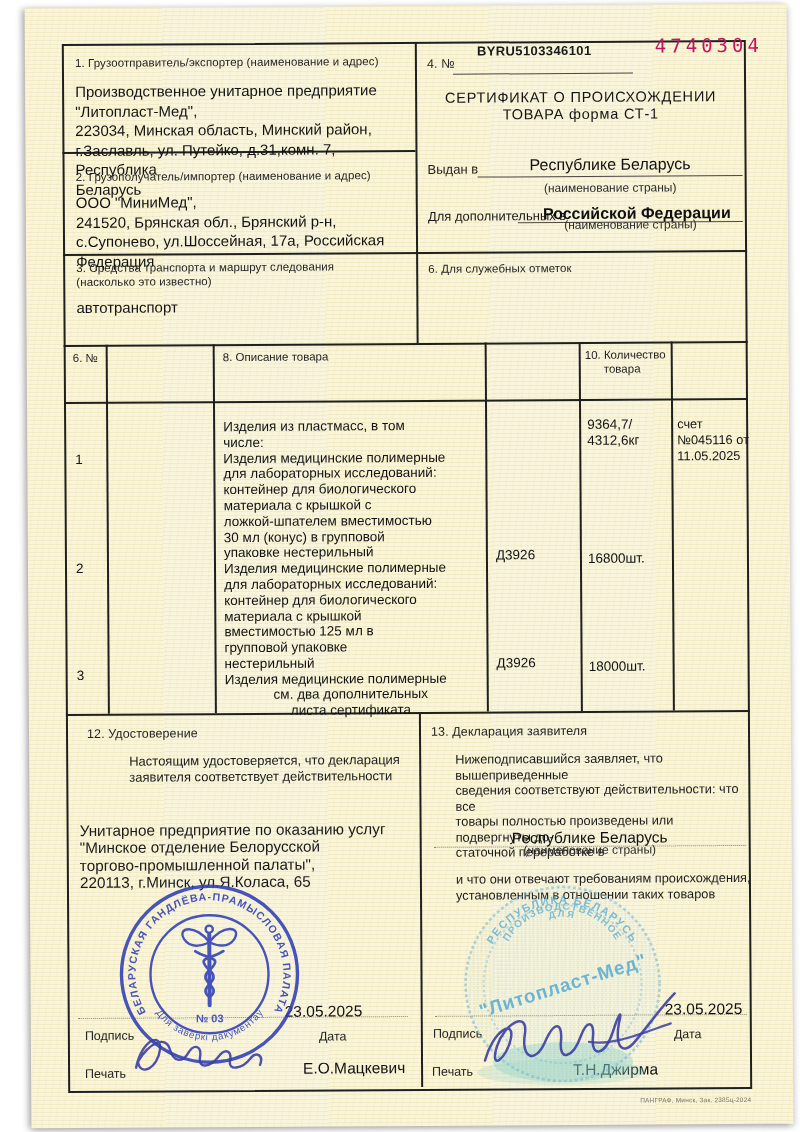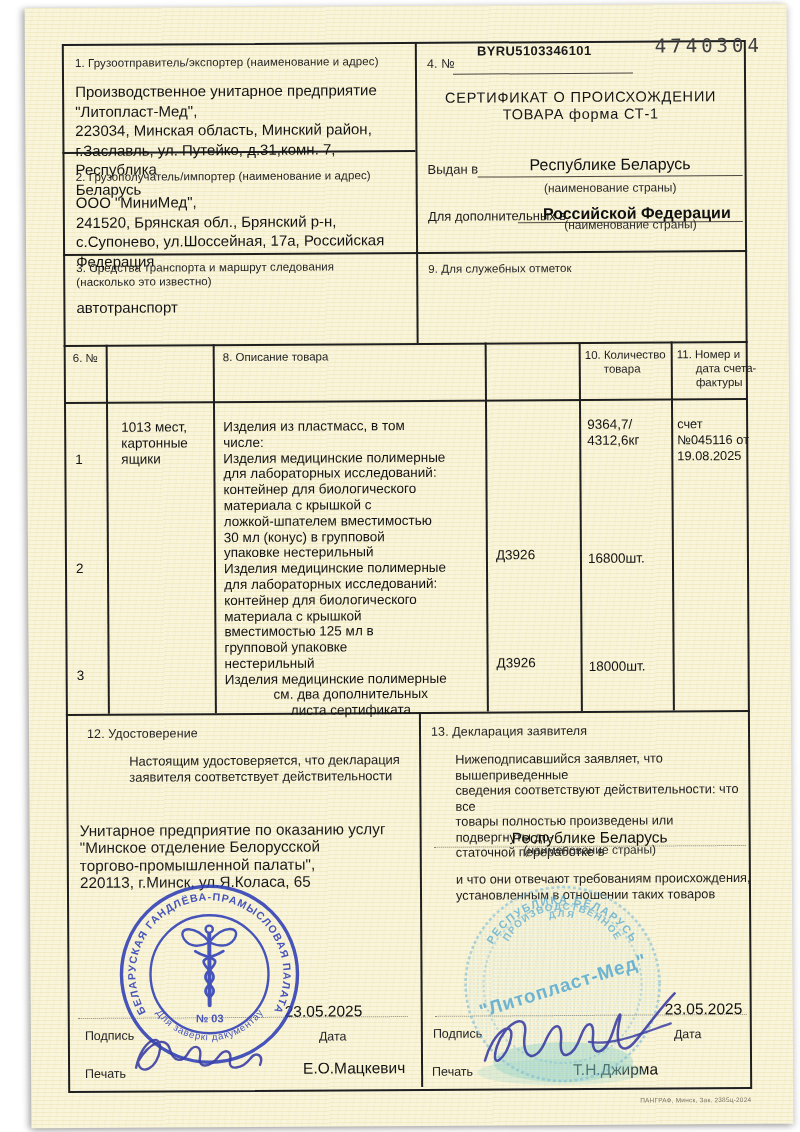--- a/index.html
+++ b/index.html
@@ -25,21 +25,21 @@
   .vline{position:absolute;border-left:2px solid #1f1f1f;width:0;}
   .lbl{font-size:11.5px;line-height:13.5px;color:#242424;letter-spacing:0.1px;white-space:pre-line;}
   .content{font-size:15px;line-height:19.6px;color:#121212;white-space:pre-line;}
   .tbl{font-size:13.5px;line-height:15.8px;color:#121212;white-space:pre-line;}
   .th{font-size:11.5px;line-height:14.2px;color:#1e1e1e;white-space:pre-line;text-indent:-19px;padding-left:19px;}
   .fieldline{position:absolute;border-bottom:1.4px solid #4d473f;height:0;}
   .dotline{position:absolute;border-bottom:1.6px dotted #8b8474;height:0;}
   .small-note{font-size:12px;color:#2a2a2a;}
   .serial{
     font-family:"DejaVu Sans Mono","Liberation Mono",monospace;
-    font-size:19px;letter-spacing:4px;color:#404040;font-weight:400;
+    font-size:19px;letter-spacing:4px;color:#be185d;font-weight:400;
   }
   .title-line{font-size:14.5px;letter-spacing:0.8px;color:#141414;text-align:center;width:331px;}
   .bigval{font-size:16px;color:#101010;}
   .name{font-size:15.5px;color:#101010;}
   .siglbl{font-size:12.5px;color:#222;}
   .tiny{font-size:6.5px;color:#7a7364;letter-spacing:0.2px;}
 </style>
 </head>
 <body>
 
@@ -87,37 +87,31 @@
   <div class="abs" style="left:402px;top:156px;font-size:13px;">Выдан в</div>
   <div class="fieldline" style="left:452px;top:171px;width:265px;"></div>
   <div class="abs bigval" style="left:452px;top:151px;width:265px;text-align:center;">Республике Беларусь</div>
   <div class="abs small-note" style="left:452px;top:176px;width:265px;text-align:center;">(наименование страны)</div>
 
   <div class="abs" style="left:402px;top:203px;font-size:13px;">Для дополнительных в</div>
   <div class="fieldline" style="left:492px;top:217px;width:225px;"></div>
   <div class="abs bigval" style="left:517px;top:200px;font-weight:700;">Российской Федерации</div>
   <div class="abs small-note" style="left:492px;top:213px;width:225px;text-align:center;">(наименование страны)</div>
 
-  <div class="abs lbl" style="left:402px;top:257px;">9.  Для служебных отметок</div>
+  <div class="abs lbl" style="left:402px;top:257px;">6.  Для служебных отметок</div>
 
   <div class="abs th" style="left:46px;top:343px;">6.  №</div>
   <div class="abs th" style="left:196px;top:343px;width:250px;">8.  Описание товара</div>
   <div class="abs th" style="left:558px;top:343px;width:84px;">10. Количество
 товара</div>
-  <div class="abs th" style="left:650px;top:343px;width:70px;">11. Номер и
-дата счета-
-фактуры</div>
 
   <div class="abs tbl" style="left:48px;top:444px;">1</div>
   <div class="abs tbl" style="left:48px;top:553px;">2</div>
   <div class="abs tbl" style="left:48px;top:660px;">3</div>
 
-  <div class="abs tbl" style="left:94px;top:412px;width:90px;">1013 мест,
-картонные
-ящики</div>
   <div class="abs tbl" style="left:196px;top:412px;width:262px;">Изделия из пластмасс, в том
 числе:
 Изделия медицинские полимерные
 для лабораторных исследований:
 контейнер для биологического
 материала с крышкой с
 ложкой-шпателем вместимостью
 30 мл (конус) в групповой
 упаковке нестерильный
 Изделия медицинские полимерные
@@ -134,21 +128,21 @@
   <div class="abs tbl" style="left:468px;top:542px;">Д3926</div>
   <div class="abs tbl" style="left:468px;top:650px;">Д3926</div>
 
   <div class="abs tbl" style="left:560px;top:412px;">9364,7/
 4312,6кг</div>
   <div class="abs tbl" style="left:560px;top:546px;">16800шт.</div>
   <div class="abs tbl" style="left:560px;top:654px;">18000шт.</div>
 
   <div class="abs tbl" style="left:650px;top:412px;font-size:12.8px;width:72px;">счет
 №045116 от
-19.08.2025</div>
+11.05.2025</div>
 
   <div class="abs lbl" style="left:58px;top:720px;font-size:12.5px;">12.  Удостоверение</div>
   <div class="abs" style="left:100px;top:746px;font-size:13px;line-height:15.5px;white-space:pre-line;">Настоящим удостоверяется, что декларация
 заявителя соответствует действительности</div>
   <div class="abs" style="left:50px;top:814px;font-size:15.3px;line-height:17.3px;white-space:pre-line;">Унитарное предприятие по оказанию услуг
 "Минское отделение Белорусской
 торгово-промышленной палаты",
 220113, г.Минск, ул.Я.Коласа, 65</div>
 
   <div class="dotline" style="left:47px;top:1010px;width:330px;"></div>

